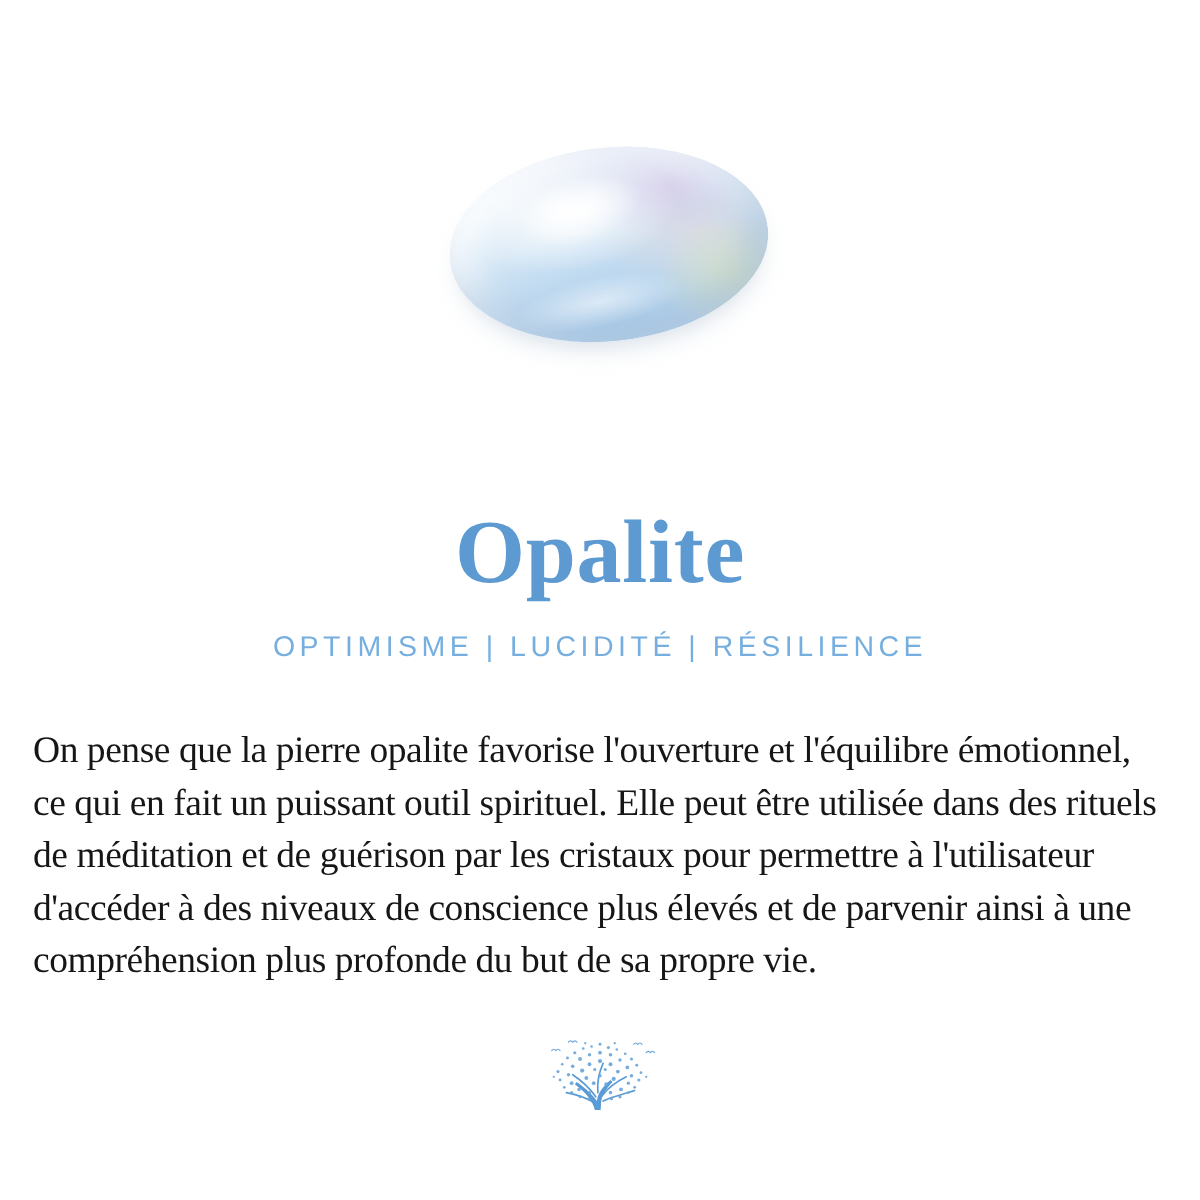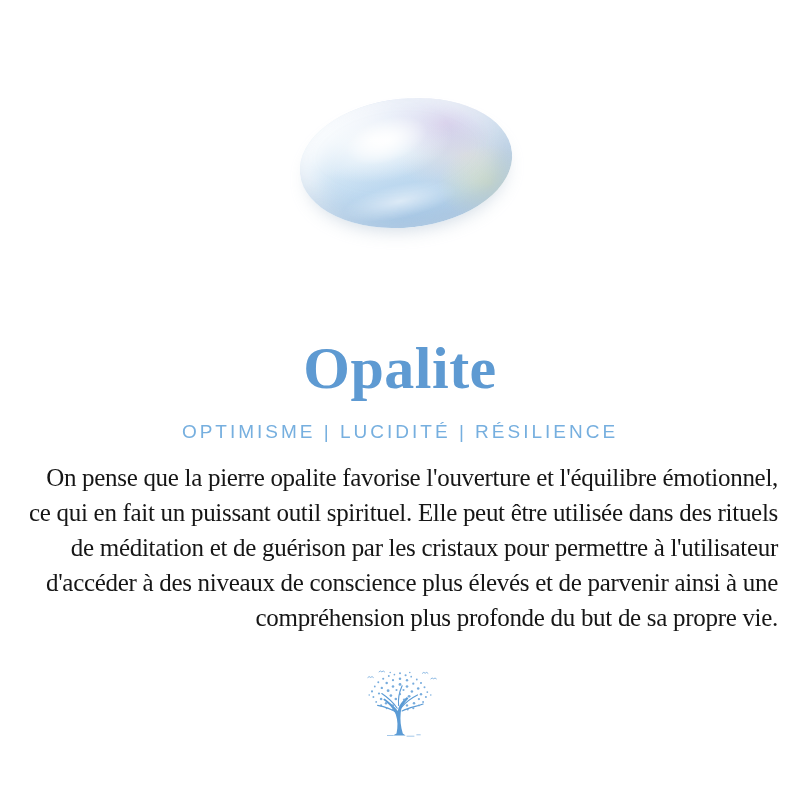--- a/index.html
+++ b/index.html
@@ -75,28 +75,28 @@
     font-weight: 400;
     font-size: 19px;
     line-height: 1.3;
     letter-spacing: 3px;
     color: var(--subtitle-blue, #76afdf);
     text-align: center;
   }
 
   
   .description {
-    margin-top: 15px;
+    margin-top: 38px;
     width: 756px;
     font-family: "Liberation Serif", serif;
     font-size: 25px;
     line-height: 35px;
     letter-spacing: -0.3px;
     color: var(--body-text, #161616);
-    text-align: right;
+    text-align: left;
   }
 
   
   .logo {
     margin-top: 9px;
     display: flex;
     flex-direction: column;
     align-items: center;
   }
   .logo svg { display:block; }

